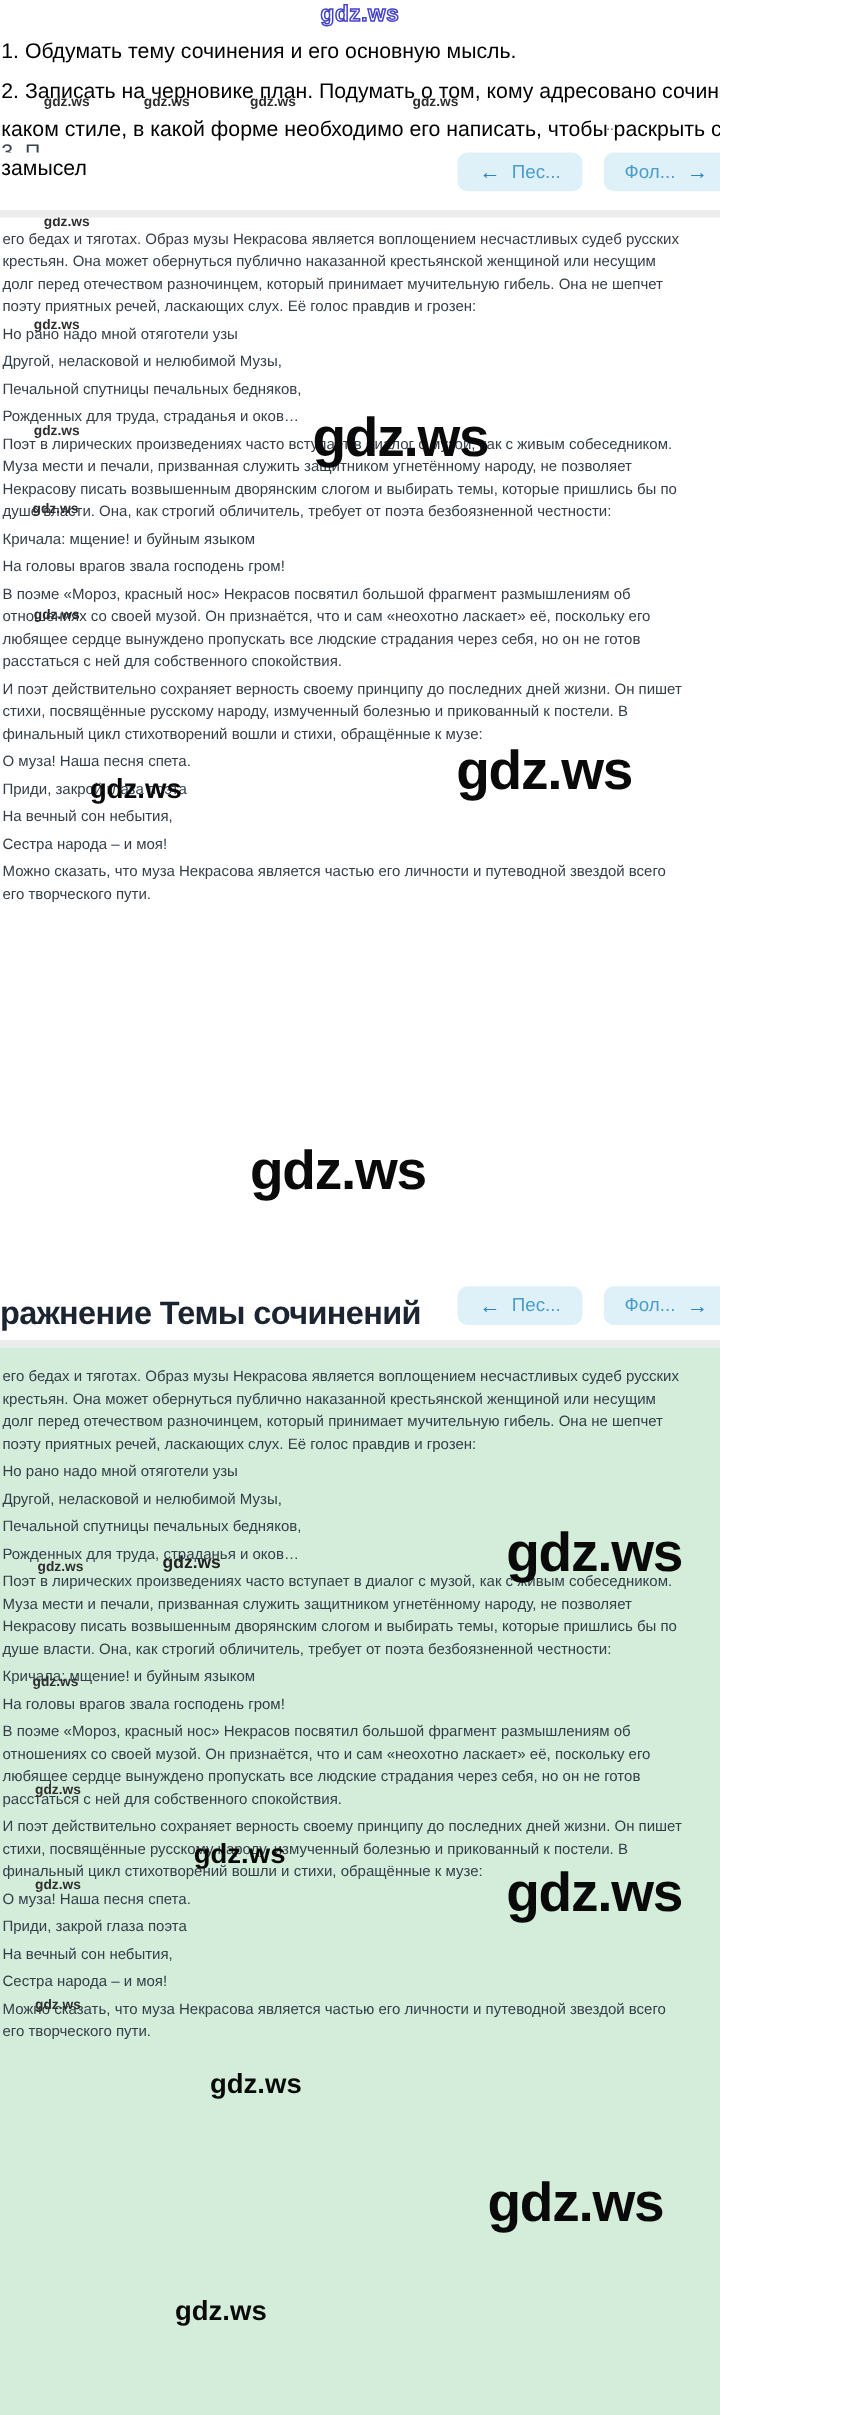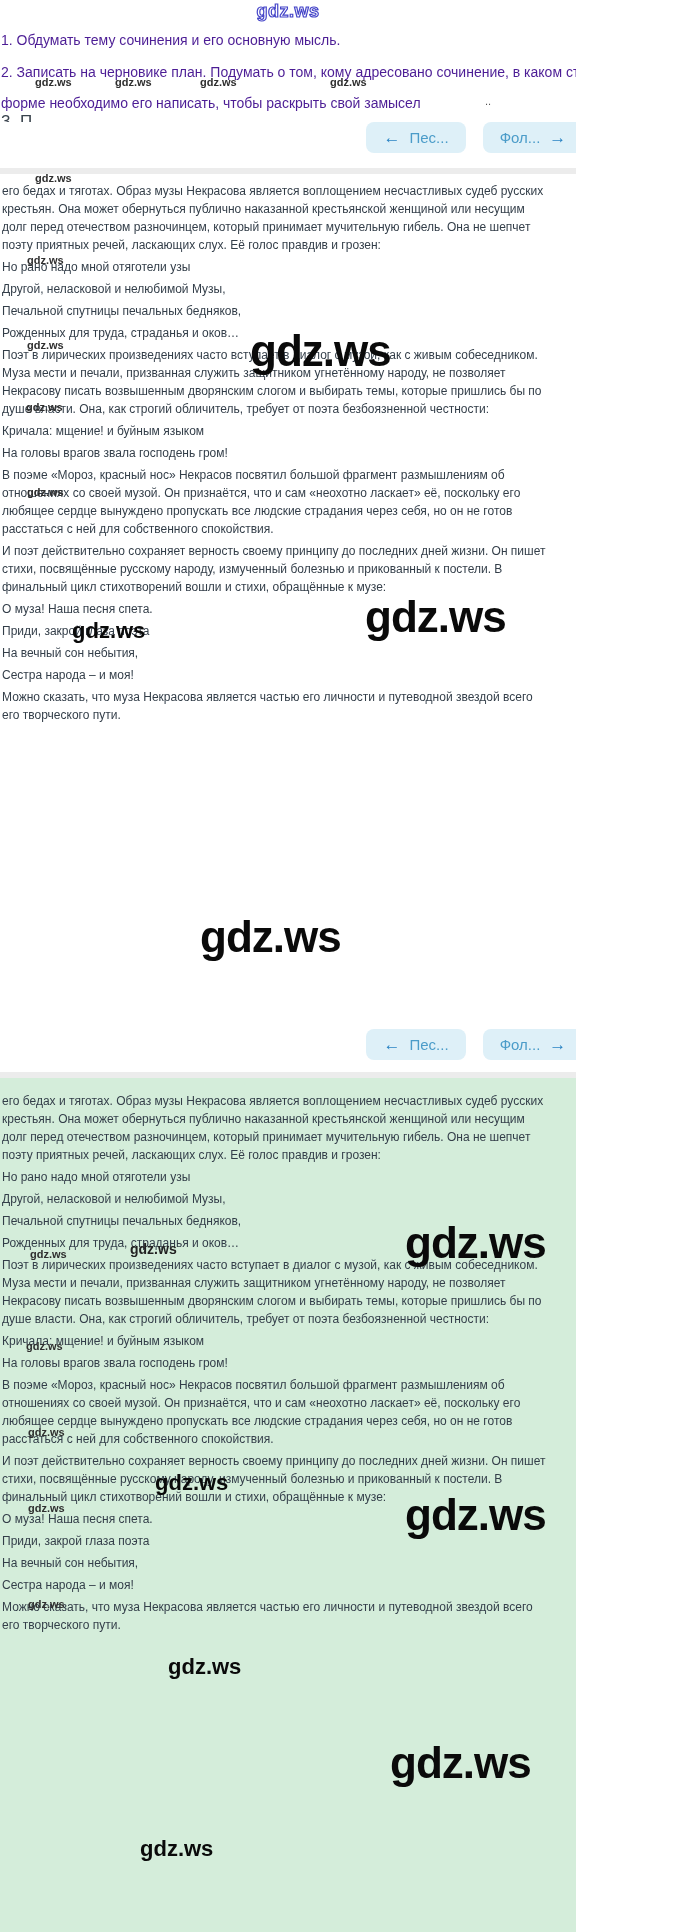--- a/index.html
+++ b/index.html
@@ -9,21 +9,21 @@
     font-family:"Liberation Sans", sans-serif; color:#333e49; background:#fff;
   }
 
   
   .intro { position:relative; height:112px; }
   .logo-wm {
     position:absolute; top:1px; left:0; right:0; text-align:center;
     font-size:18px; font-weight:700; letter-spacing:.5px;
     color:rgba(255,255,255,.92); -webkit-text-stroke:1.2px #4444c8;
   }
-  .intro-item { position:absolute; left:1px; font-size:14px; line-height:27px; color:#4c1d95; }
+  .intro-item { position:absolute; left:1px; font-size:17px; line-height:27px; color:#000000; }
   .intro-item.i1 { top:27px; }
   .intro-item.i2 { top:57px; width:658px; line-height:31px; }
   .frag-dots { position:absolute; top:95px; left:485px; font-size:11px; color:#555; }
 
   
   .hdr { position:relative; height:56px; }
   .hdr.second { height:47px; }
   .hdr-frag {
     position:absolute; top:2px; left:1px; height:8px; overflow:hidden;
     font-size:17px; line-height:16px; color:#39434d;text-decoration:underline;
@@ -110,20 +110,21 @@
     <span class="wm wm-s" style="left:27px; top:165px;">gdz.ws</span>
     <span class="wm wm-b" style="left:250px; top:152px;">gdz.ws</span>
     <span class="wm wm-s" style="left:26px; top:227px;">gdz.ws</span>
     <span class="wm wm-s" style="left:27px; top:312px;">gdz.ws</span>
     <span class="wm wm-m" style="left:72px; top:444px;">gdz.ws</span>
     <span class="wm wm-b" style="left:365px; top:418px;">gdz.ws</span>
     <span class="wm wm-b" style="left:200px; top:738px;">gdz.ws</span>
   </div>
 
   <div class="hdr second">
+    <div class="hdr-title">ражнение Темы сочинений</div>
     <div class="hdr-btns">
       <button class="nav-btn">
         <span class="arr">←</span>
         <span>Пес...</span>
       </button>
       <button class="nav-btn">
         <span>Фол...</span>
         <span class="arr">→</span>
       </button>
     </div>

